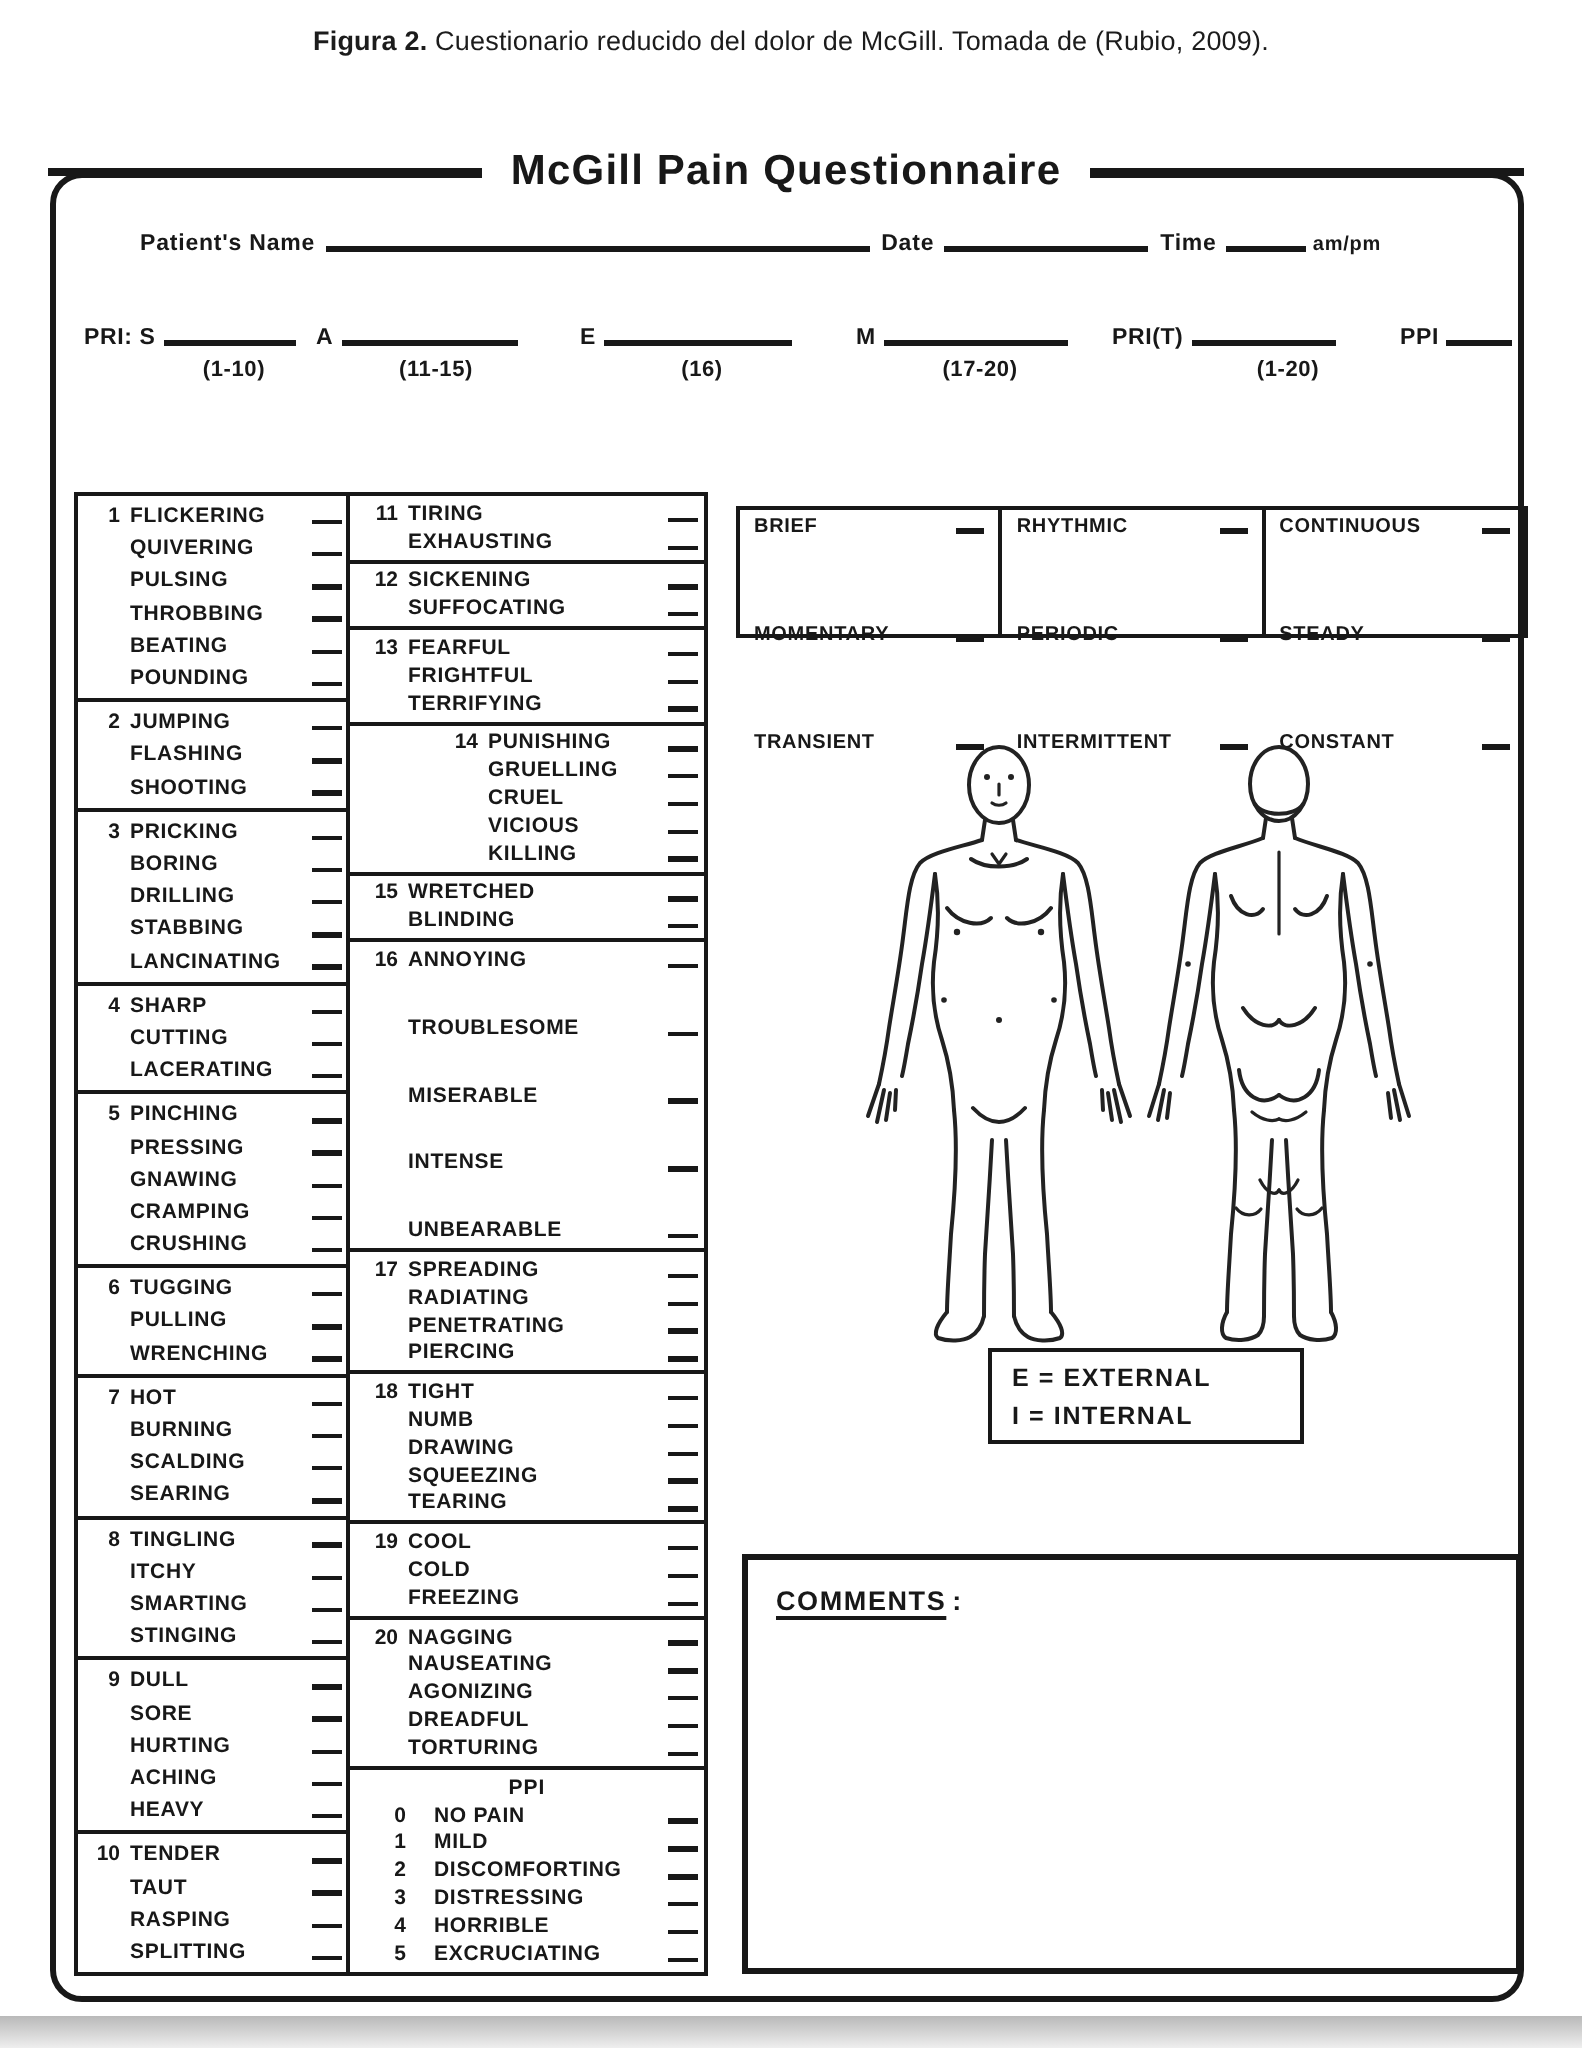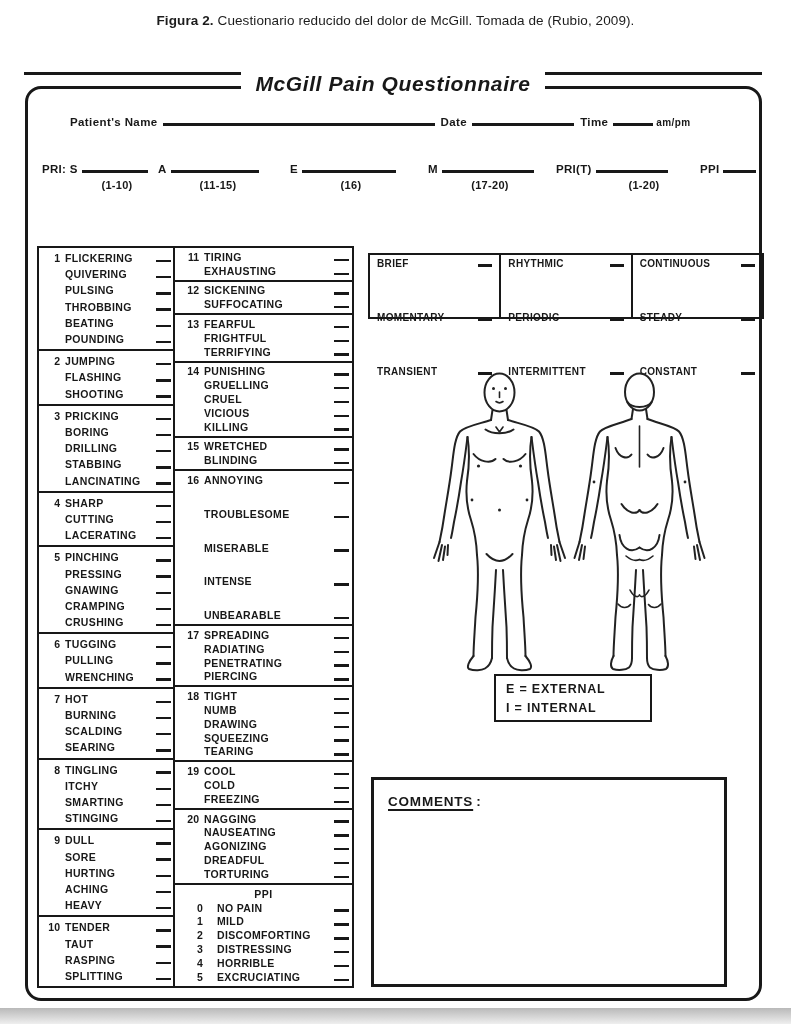--- a/index.html
+++ b/index.html
@@ -9,21 +9,21 @@
     overflow:hidden;
   }
   
   .caption{position:absolute;top:13px;left:0;width:100%;text-align:center;
     font-size:13.5px;color:#1c1c1c;letter-spacing:.1px;}
   .caption b{font-weight:bold;}
   
   .form-box{position:absolute;left:25px;top:86px;width:737px;height:915px;
     border:3.2px solid #181818;border-radius:16px;box-sizing:border-box;}
   .title-row{position:absolute;left:24px;right:29px;top:72px;height:28px;
-    display:flex;z-index:3;font-style:italic;}
+    display:flex;align-items:center;z-index:3;}
   .title-rule{flex:1;height:3.4px;background:#181818;}
   .form-title{font-size:21px;font-weight:bold;letter-spacing:.6px;
     background:#fff;padding:0 14px;white-space:nowrap;}
   
   .patient-row{position:absolute;left:14px;top:17px;right:18px;height:22px;
     display:flex;align-items:flex-end;margin-left:28px;}
   .h-label{font-weight:bold;font-size:11.5px;letter-spacing:.4px;margin:0 5px 0 0;}
   .h-label.small{font-size:10px;margin:0 0 0 3px;}
   .h-line{height:3.2px;background:#181818;margin:0 6px 2px 0;}
   .pn-line{width:272px;}
@@ -72,21 +72,21 @@
   .figure-wrap{position:absolute;left:392px;top:280px;width:330px;height:296px;}
   .figure-wrap svg{position:absolute;top:0;}
   .fig-front{left:12px;}
   .fig-back{left:152px;}
   
   .legend-box{position:absolute;left:456px;top:585px;width:158px;height:48px;
     border:2.6px solid #181818;box-sizing:border-box;display:flex;flex-direction:column;
     justify-content:space-around;padding:3px 10px;margin-left:10px;}
   .legend-line{font-weight:bold;font-size:12.5px;letter-spacing:.8px;}
   
-  .comments-box{position:absolute;left:343px;top:688px;width:356px;height:210px;
+  .comments-box{position:absolute;left:343px;top:688px;width:390px;height:210px;
     border:3px solid #181818;box-sizing:border-box;padding:12px 14px;}
   .comments-label{font-weight:bold;font-size:13.5px;letter-spacing:.8px;
     text-decoration:underline;text-decoration-thickness:2px;text-underline-offset:3px;}
   .comments-colon{font-weight:bold;font-size:13.5px;margin-left:3px;}
   
   .scan-edge{position:absolute;left:0;top:1008px;width:791px;height:16px;
     background:linear-gradient(180deg,#b9b9b9 0%,#d6d6d6 55%,#efefef 100%);}
   svg{overflow:visible;}
 </style>
 </head>
@@ -411,21 +411,21 @@
           <span class="d-num"></span>
           <span class="d-word">FRIGHTFUL</span>
           <span class="d-dash"></span>
         </div>
         <div class="d-row">
           <span class="d-num"></span>
           <span class="d-word">TERRIFYING</span>
           <span class="d-dash"></span>
         </div>
       </div>
-      <div class="d-group" style="flex-grow: 5;">
+      <div class="d-group" style="flex-grow: 5; padding-left: 40px;">
         <div class="d-row">
           <span class="d-num">14</span>
           <span class="d-word">PUNISHING</span>
           <span class="d-dash"></span>
         </div>
         <div class="d-row">
           <span class="d-num"></span>
           <span class="d-word">GRUELLING</span>
           <span class="d-dash"></span>
         </div>

